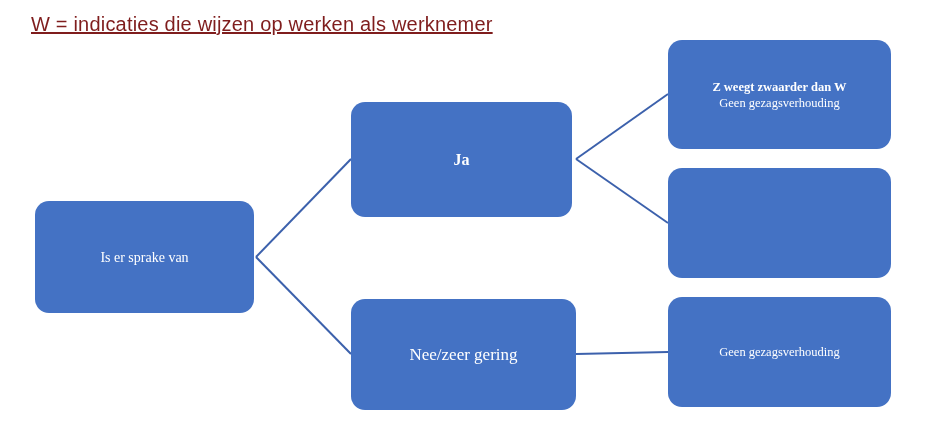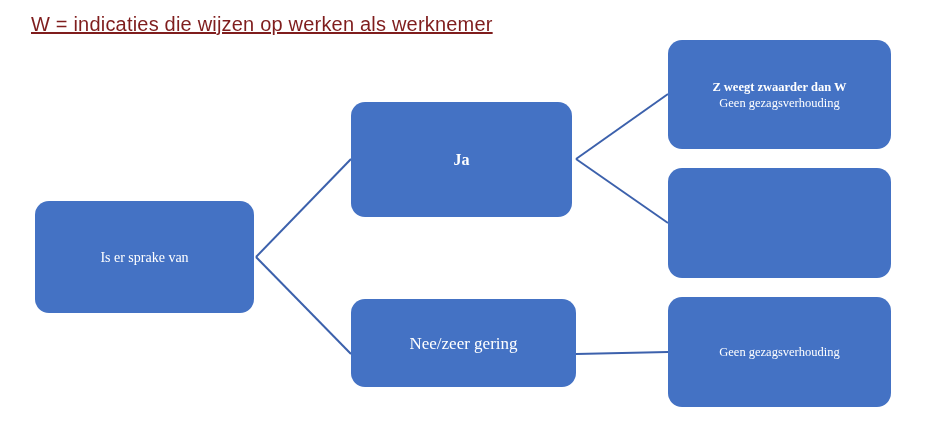--- a/index.html
+++ b/index.html
@@ -46,21 +46,21 @@
     flex-direction: column;
     align-items: center;
     justify-content: center;
     text-align: center;
     box-sizing: border-box;
     padding: 8px 14px;
     font-family: Liberation Serif, serif;
   }
   .box-root      { left: 35px;  top: 201px; width: 219px; height: 112px; font-size: 14px; line-height: 21px; }
   .box-yes       { left: 351px; top: 102px; width: 221px; height: 115px; font-size: 16px; line-height: 23px; }
-  .box-no        { left: 351px; top: 299px; width: 225px; height: 88px; font-size: 17px; line-height: 23px; }
+  .box-no        { left: 351px; top: 299px; width: 225px; height: 111px; font-size: 17px; line-height: 23px; }
   .box-zheavier  { left: 668px; top: 40px;  width: 223px; height: 109px; font-size: 12.5px; line-height: 16px; }
   .box-wheavier  { left: 668px; top: 168px; width: 223px; height: 110px; font-size: 12.5px; line-height: 22px; }
   .box-noauth    { left: 668px; top: 297px; width: 223px; height: 110px; font-size: 12.5px; line-height: 16px; }
   .bold-line { font-weight: bold; }
 </style>
 </head>
 <body>
 
 <div class="canvas">
 

